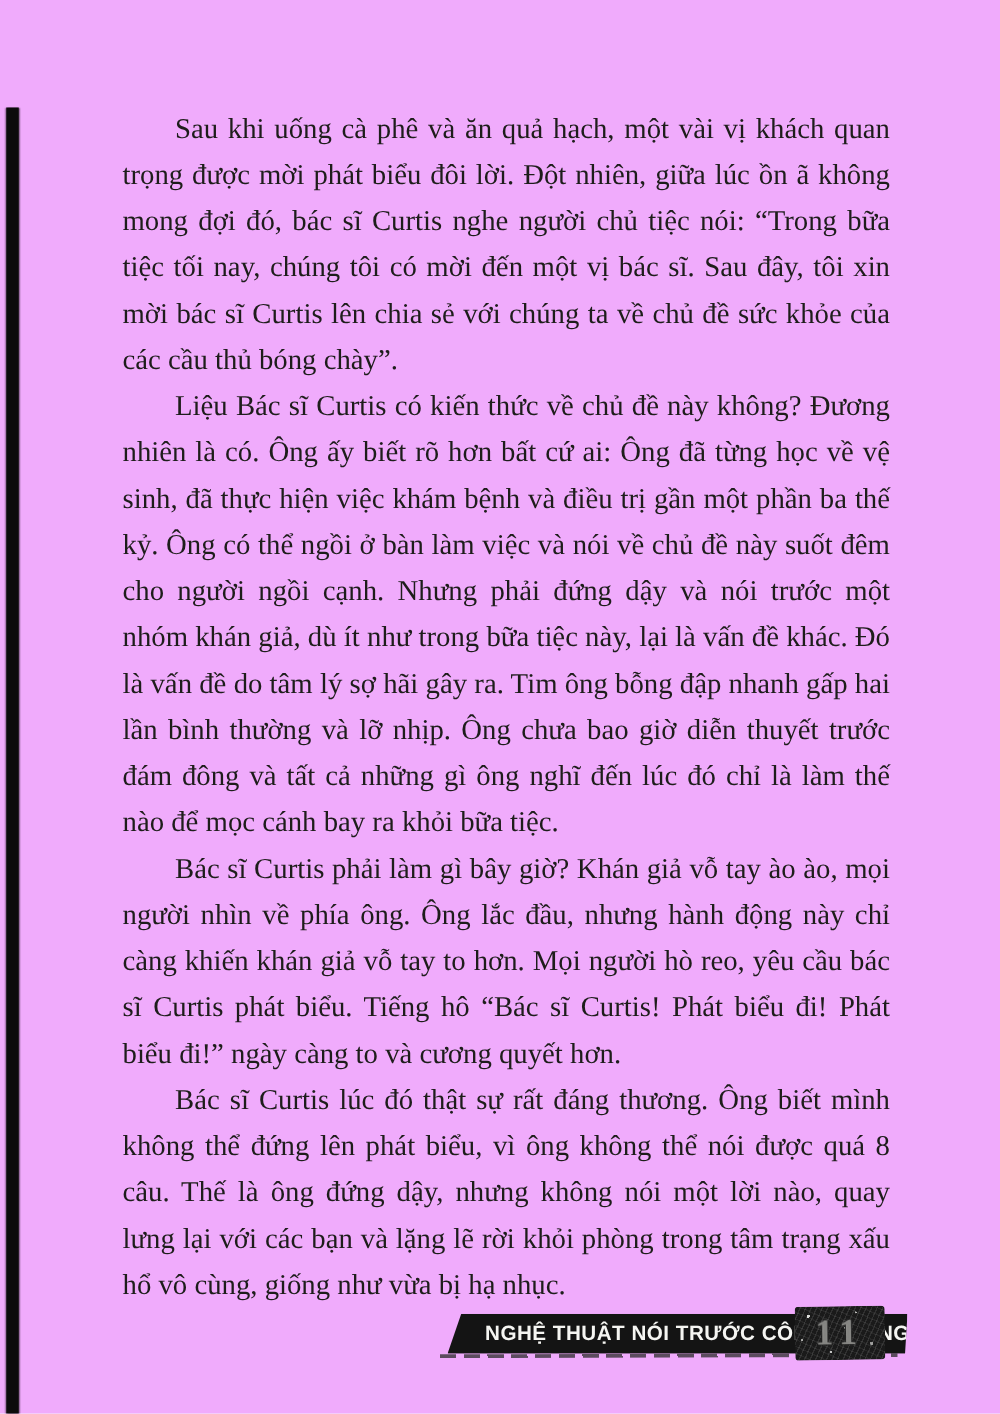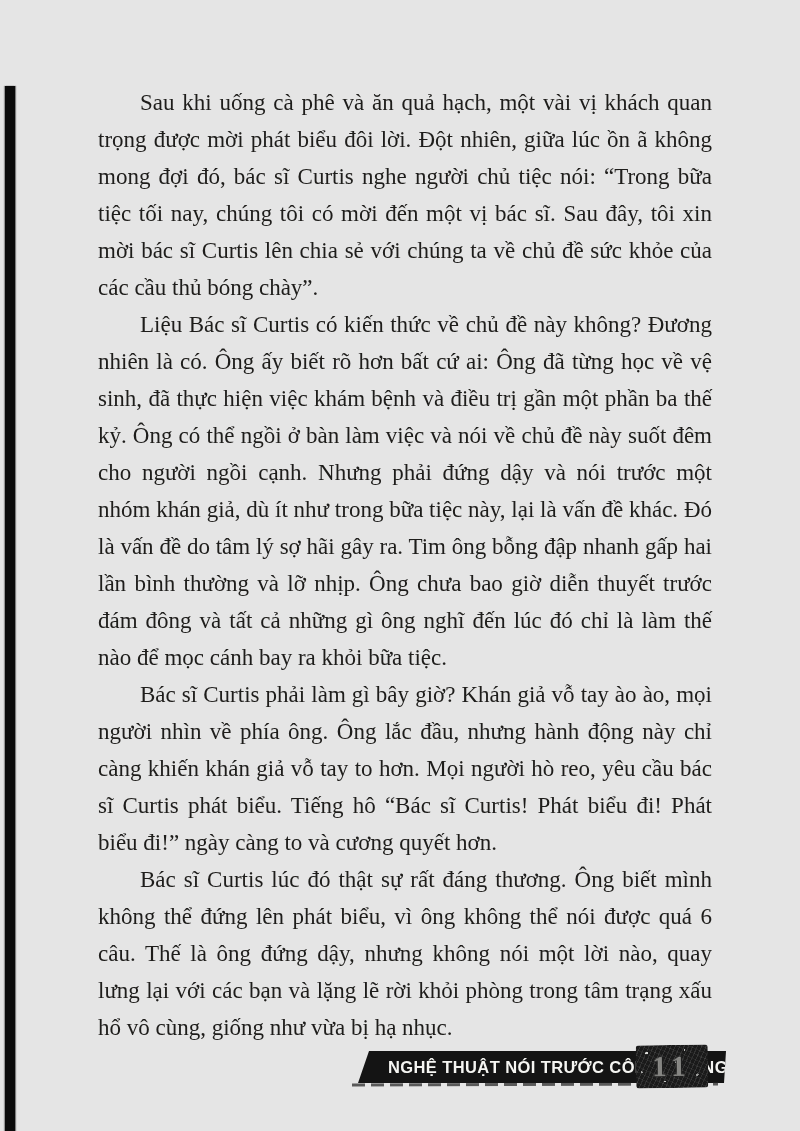--- a/index.html
+++ b/index.html
@@ -4,21 +4,21 @@
 <style>
   html, body {
     margin: 0;
     padding: 0;
     background: #fcfdfa;
   }
   .page {
     position: relative;
     width: 800px;
     height: 1131px;
-    background: #e5e5e5;
+    background: #f0abfc;
     overflow: hidden;
     font-family: "Liberation Serif", serif;
   }
   
   .gutter {
     position: absolute;
     left: 5px;
     top: 86px;
     width: 10px;
     height: 1045px;
@@ -110,21 +110,21 @@
 <body>
 
 <div class="page">
 
   <div class="gutter"></div>
 
   <div class="body-text">
     <p>Sau khi uống cà phê và ăn quả hạch, một vài vị khách quan trọng được mời phát biểu đôi lời. Đột nhiên, giữa lúc ồn ã không mong đợi đó, bác sĩ Curtis nghe người chủ tiệc nói: “Trong bữa tiệc tối nay, chúng tôi có mời đến một vị bác sĩ. Sau đây, tôi xin mời bác sĩ Curtis lên chia sẻ với chúng ta về chủ đề sức khỏe của các cầu thủ bóng chày”.</p>
     <p>Liệu Bác sĩ Curtis có kiến thức về chủ đề này không? Đương nhiên là có. Ông ấy biết rõ hơn bất cứ ai: Ông đã từng học về vệ sinh, đã thực hiện việc khám bệnh và điều trị gần một phần ba thế kỷ. Ông có thể ngồi ở bàn làm việc và nói về chủ đề này suốt đêm cho người ngồi cạnh. Nhưng phải đứng dậy và nói trước một nhóm khán giả, dù ít như trong bữa tiệc này, lại là vấn đề khác. Đó là vấn đề do tâm lý sợ hãi gây ra. Tim ông bỗng đập nhanh gấp hai lần bình thường và lỡ nhịp. Ông chưa bao giờ diễn thuyết trước đám đông và tất cả những gì ông nghĩ đến lúc đó chỉ là làm thế nào để mọc cánh bay ra khỏi bữa tiệc.</p>
     <p>Bác sĩ Curtis phải làm gì bây giờ? Khán giả vỗ tay ào ào, mọi người nhìn về phía ông. Ông lắc đầu, nhưng hành động này chỉ càng khiến khán giả vỗ tay to hơn. Mọi người hò reo, yêu cầu bác sĩ Curtis phát biểu. Tiếng hô “Bác sĩ Curtis! Phát biểu đi! Phát biểu đi!” ngày càng to và cương quyết hơn.</p>
-    <p>Bác sĩ Curtis lúc đó thật sự rất đáng thương. Ông biết mình không thể đứng lên phát biểu, vì ông không thể nói được quá 6 câu. Thế là ông đứng dậy, nhưng không nói một lời nào, quay lưng lại với các bạn và lặng lẽ rời khỏi phòng trong tâm trạng xấu hổ vô cùng, giống như vừa bị hạ nhục.</p>
+    <p>Bác sĩ Curtis lúc đó thật sự rất đáng thương. Ông biết mình không thể đứng lên phát biểu, vì ông không thể nói được quá 8 câu. Thế là ông đứng dậy, nhưng không nói một lời nào, quay lưng lại với các bạn và lặng lẽ rời khỏi phòng trong tâm trạng xấu hổ vô cùng, giống như vừa bị hạ nhục.</p>
   </div>
 
   <div class="footer-bar">
     <span class="footer-title">NGHỆ THUẬT NÓI TRƯỚC CÔNG CHÚNG</span>
   </div>
 
   <div class="footer-underline"></div>
 
   <div class="page-number-block">
     <span class="page-number">11</span>

